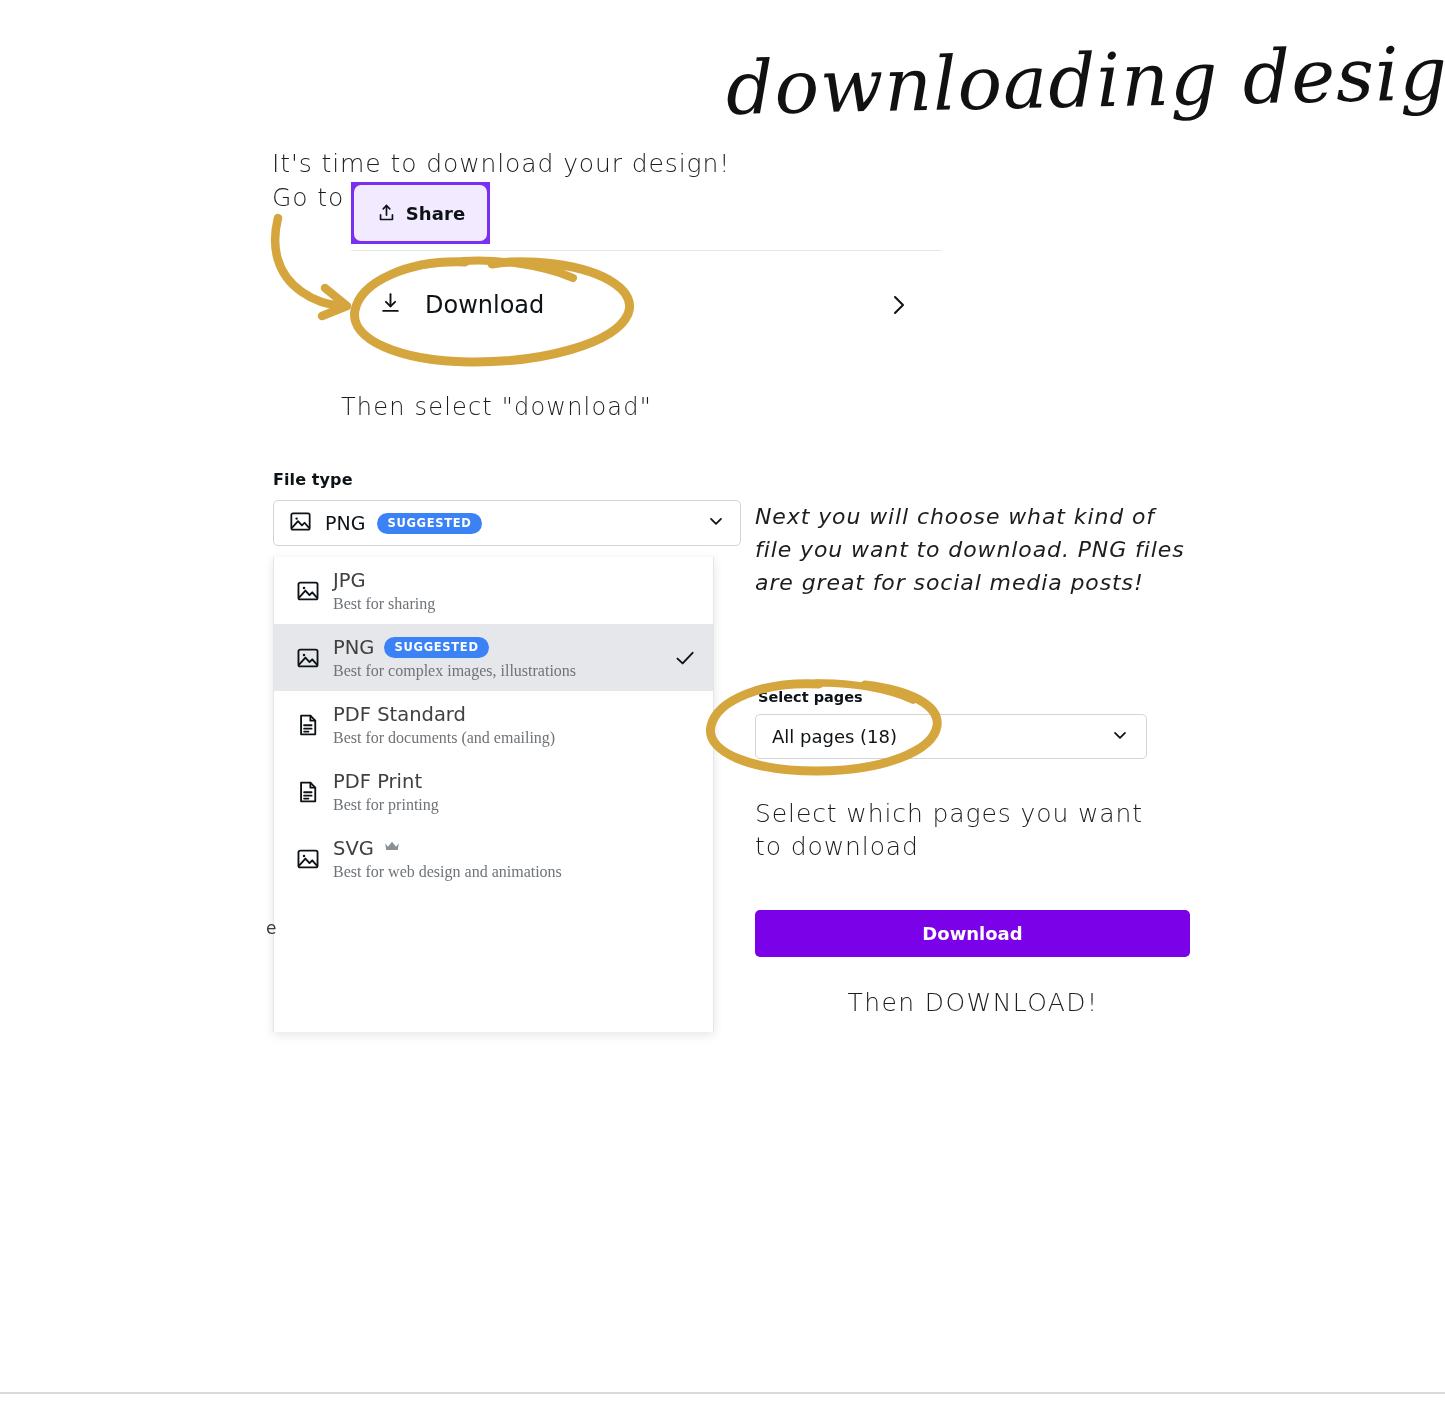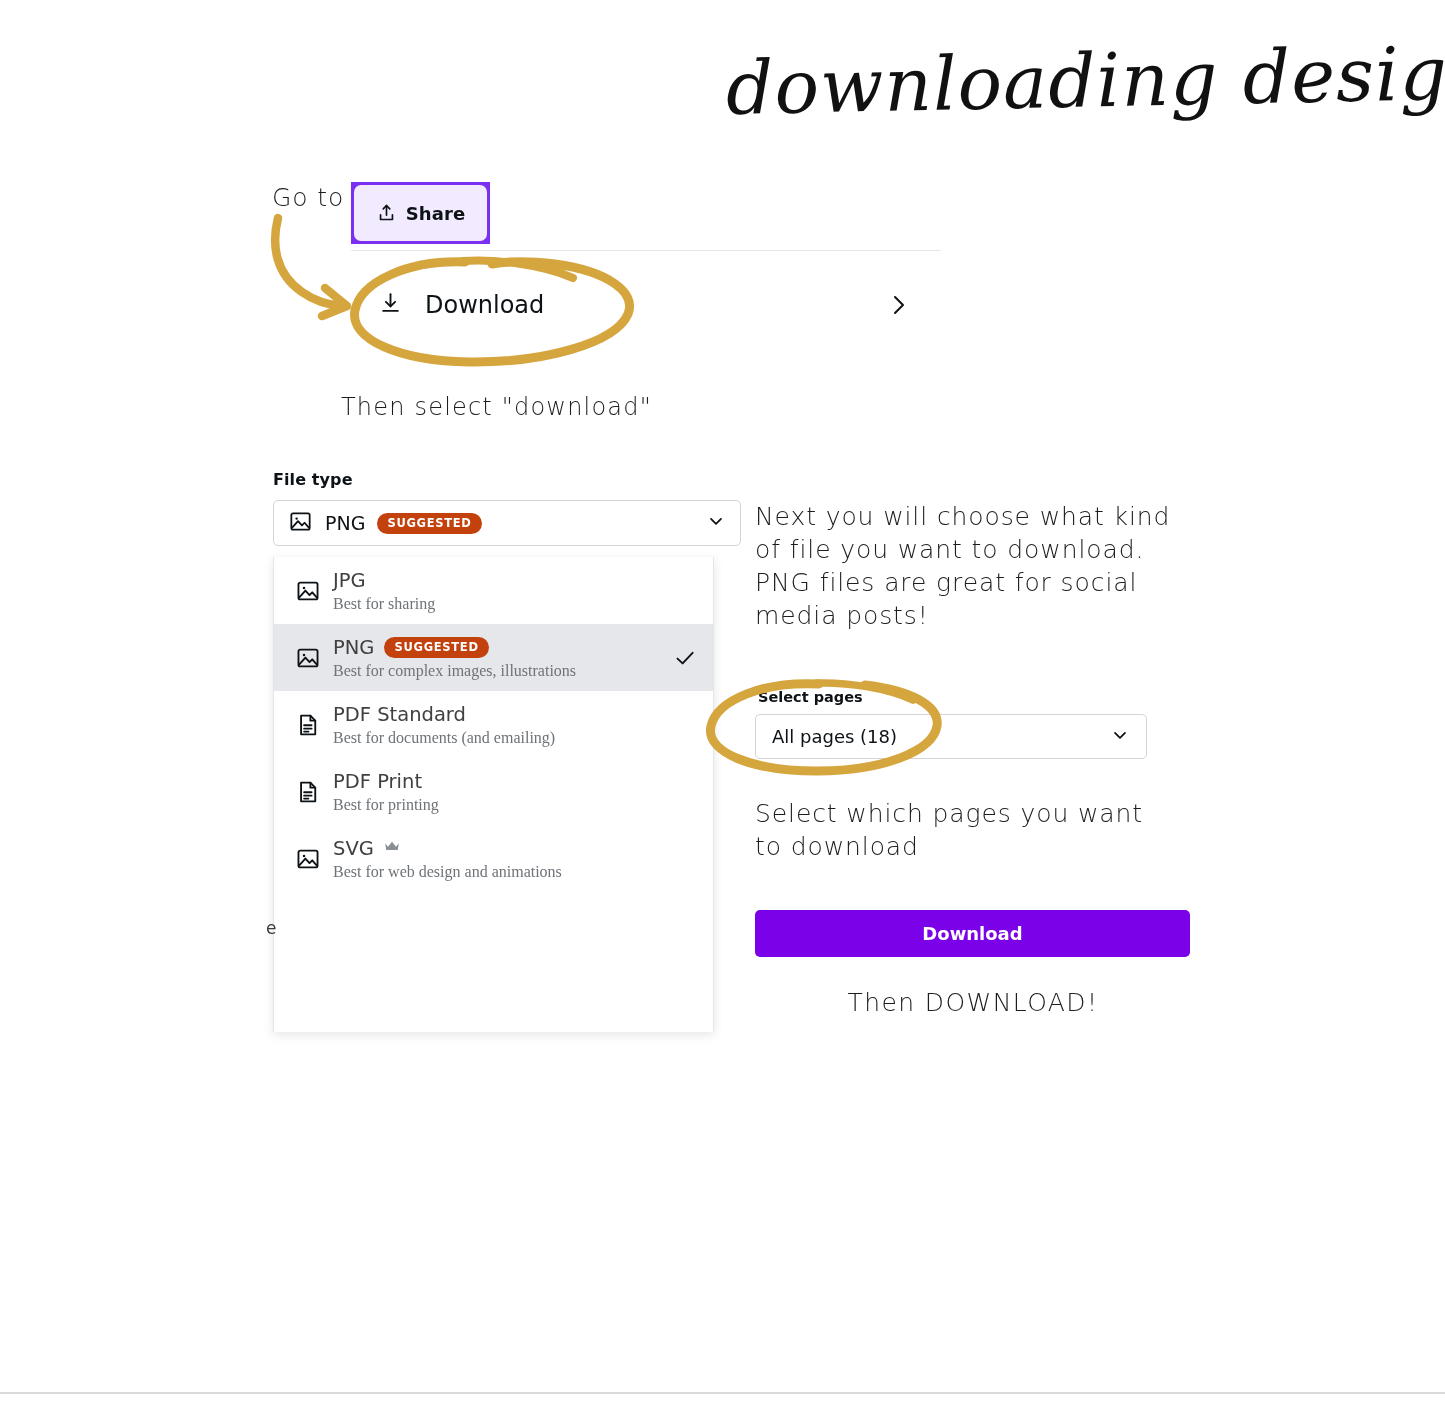--- a/index.html
+++ b/index.html
@@ -59,23 +59,24 @@
   }
   .note-then-select {
     left: 341px; top: 391px;
     font-size: 24px;
     line-height: 32px;
     letter-spacing: 1.2px;
   }
   .note-next-you {
     left: 755px; top: 500px;
     width: 430px;
-    font-size: 25px;
+    font-size: 22px;
     line-height: 33px;
     letter-spacing: 0.9px;
+    font-style: italic;
   }
   .note-select-pages {
     left: 755px; top: 797px;
     width: 420px;
     font-size: 25px;
     line-height: 33px;
     letter-spacing: 0.9px;
   }
   .note-then-download {
     left: 755px; top: 986px;
@@ -167,21 +168,21 @@
     color: #0d1216;
   }
   .filetype-select .chevd { margin-left: auto; }
 
   .badge {
     display: inline-flex;
     align-items: center;
     height: 21px;
     padding: 0 10px;
     border-radius: 11px;
-    background: #c2410c;
+    background: #3b82f6;
     color: #ffffff;
     font-family: "DejaVu Sans", sans-serif;
     font-size: 11.5px;
     font-weight: 700;
     letter-spacing: 0.7px;
   }
 
   
   .dropdown {
     position: absolute;
@@ -303,20 +304,21 @@
     background: #d9d9d9;
   }
 </style>
 </head>
 <body>
 
 <div id="page">
 
   <div class="script-title">downloading designs</div>
 
+  <div class="note note-1">It's time to download your design!</div>
   <div class="note note-goto">Go to</div>
 
   <div class="share-btn-wrap">
     <div class="share-btn">
       <span>
         <svg class="ic-share" viewBox="0 0 24 24" fill="none" stroke="#0d1216" stroke-width="1.9" stroke-linecap="round" stroke-linejoin="round">
           <path d="M12 3.5 L12 14.5"></path>
           <path d="M8.3 7.2 L12 3.4 L15.7 7.2"></path>
           <path d="M5.2 14.2 L5.2 19.4 L18.8 19.4 L18.8 14.2"></path>
         </svg>

